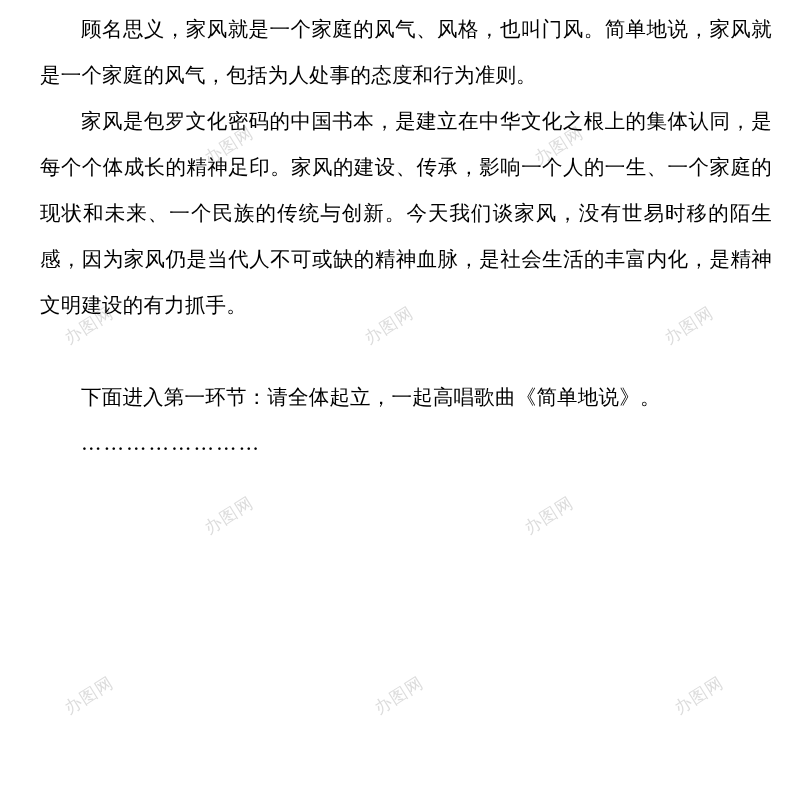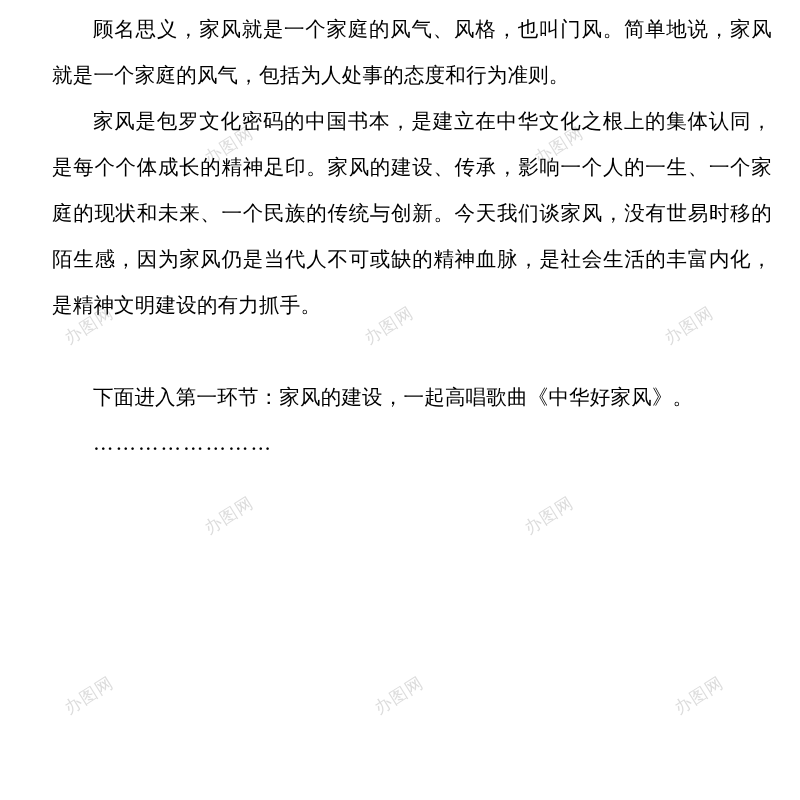--- a/index.html
+++ b/index.html
@@ -17,21 +17,20 @@
     position: relative;
     width: 800px;
     height: 800px;
     box-sizing: border-box;
     padding: 6px 28px 0 40px;
     background: #ffffff;
   }
   .doc-body {
     position: relative;
     z-index: 2;
-    margin-left: 12px;
   }
   .para {
     margin: 0 0 0 0;
     text-indent: 2em;
     text-align: justify;
     text-justify: inter-ideograph;
     font-size: 20.5px;
     line-height: 46px;
     color: #000000;
     letter-spacing: 0.2px;
@@ -81,17 +80,17 @@
     <span class="wm" style="left:520px; top:520px;">办图网</span>
     <span class="wm" style="left:60px;  top:700px;">办图网</span>
     <span class="wm" style="left:370px; top:700px;">办图网</span>
     <span class="wm" style="left:670px; top:700px;">办图网</span>
   </div>
 
   <div class="doc-body">
     <p class="para">顾名思义，家风就是一个家庭的风气、风格，也叫门风。简单地说，家风就是一个家庭的风气，包括为人处事的态度和行为准则。</p>
     <p class="para">家风是包罗文化密码的中国书本，是建立在中华文化之根上的集体认同，是每个个体成长的精神足印。家风的建设、传承，影响一个人的一生、一个家庭的现状和未来、一个民族的传统与创新。今天我们谈家风，没有世易时移的陌生感，因为家风仍是当代人不可或缺的精神血脉，是社会生活的丰富内化，是精神文明建设的有力抓手。</p>
     <div class="spacer-para"></div>
-    <p class="para">下面进入第一环节：家风的建设，一起高唱歌曲《中华好家风》。</p>
+    <p class="para">下面进入第一环节：请全体起立，一起高唱歌曲《简单地说》。</p>
     <p class="dots">……………………</p>
   </div>
 
 </div>
 
 </body></html>

